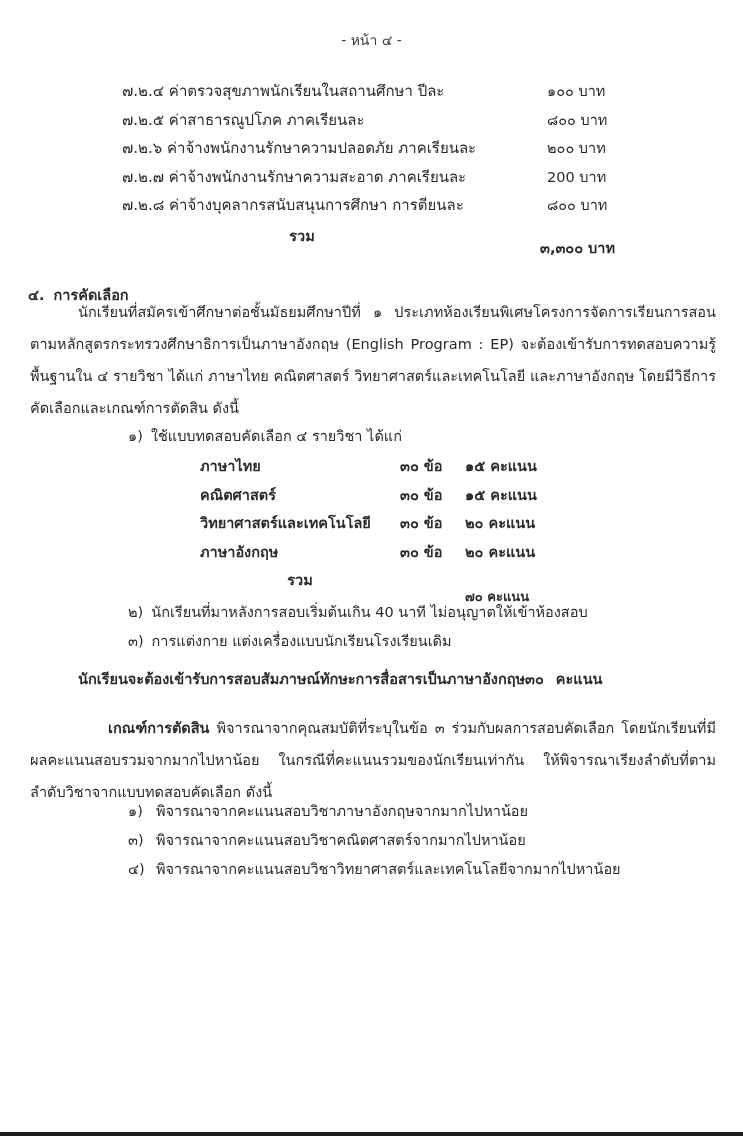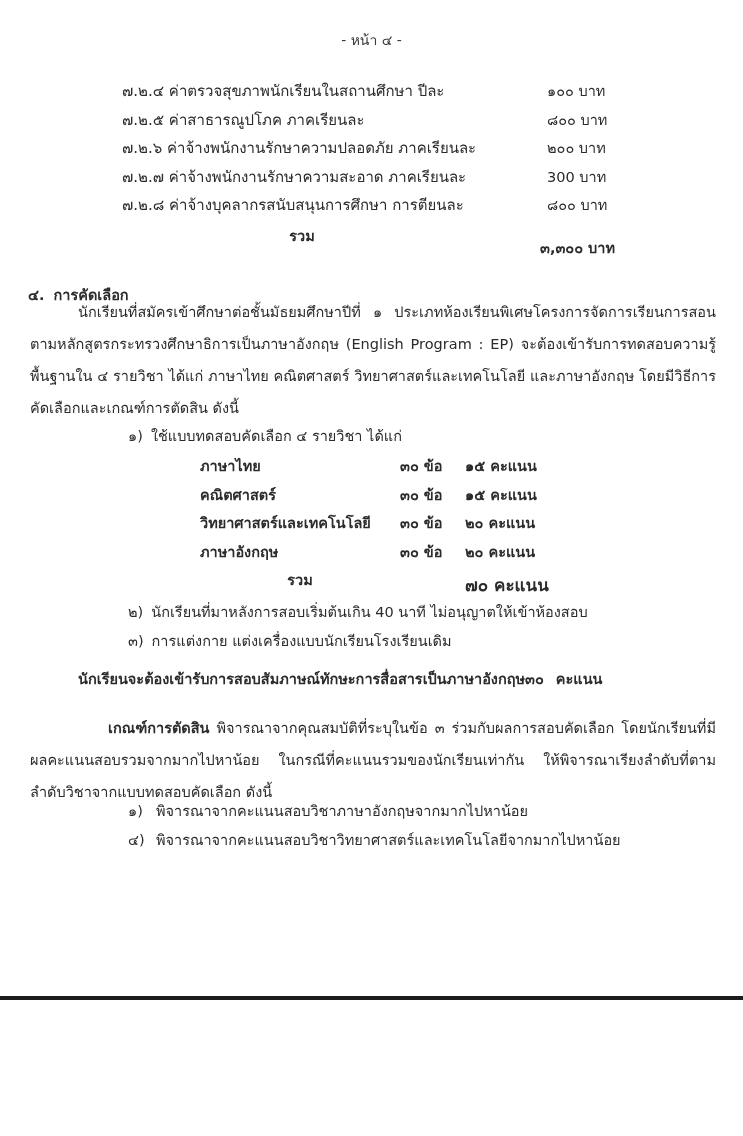--- a/index.html
+++ b/index.html
@@ -3,21 +3,21 @@
 <meta charset="utf-8">
 <style>
   html, body {
     margin: 0;
     padding: 0;
     background: #ffffff;
   }
   .page {
     position: relative;
     width: 743px;
-    height: 1000px;
+    height: 1136px;
     background: #ffffff;
     color: #2b2b2b;
     font-family: "DejaVu Sans", "Liberation Sans", sans-serif;
     font-size: 14.5px;
     line-height: 1.0;
     overflow: hidden;
     box-sizing: border-box;
   }
 
   
@@ -151,22 +151,22 @@
     position: absolute;
     left: 20px;
     top: 0;
     width: 160px;
     text-align: center;
     font-size: 14.5px;
   }
   .subj-total-score {
     position: absolute;
     left: 265px;
-    top: 4px;
-    font-size: 17px;
+    top: 17px;
+    font-size: 13px;
   }
 
   
   .list-item-2 {
     position: absolute;
     top: 605px;
     left: 128px;
     font-size: 14.5px;
     white-space: nowrap;
   }
@@ -252,21 +252,21 @@
       <span class="fee-amount">๘๐๐ บาท</span>
     </div>
 
     <div class="fee-row">
       <span class="fee-label"><span>๗.๒.๖</span> <span>ค่าจ้างพนักงานรักษาความปลอดภัย  ภาคเรียนละ</span></span>
       <span class="fee-amount">๒๐๐ บาท</span>
     </div>
 
     <div class="fee-row">
       <span class="fee-label"><span>๗.๒.๗</span> <span>ค่าจ้างพนักงานรักษาความสะอาด  ภาคเรียนละ</span></span>
-      <span class="fee-amount">300 บาท</span>
+      <span class="fee-amount">200 บาท</span>
     </div>
 
     <div class="fee-row">
       <span class="fee-label"><span>๗.๒.๘</span> <span>ค่าจ้างบุคลากรสนับสนุนการศึกษา การตียนละ</span></span>
       <span class="fee-amount">๘๐๐ บาท</span>
     </div>
 
     <div class="fee-total-row">
       <span class="fee-total-label">รวม</span>
       <span class="fee-total-amount">๓,๓๐๐ บาท</span>
@@ -331,20 +331,23 @@
 
   <div class="criteria-para"><span class="indent"></span><span class="lead">เกณฑ์การตัดสิน</span><span> พิจารณาจากคุณสมบัติที่ระบุในข้อ ๓ ร่วมกับผลการสอบคัดเลือก โดยนักเรียนที่มีผลคะแนนสอบรวมจากมากไปหาน้อย  ในกรณีที่คะแนนรวมของนักเรียนเท่ากัน ให้พิจารณาเรียงลำดับที่ตามลำดับวิชาจากแบบทดสอบคัดเลือก ดังนี้</span></div>
 
   <div class="ranked-list">
 
     <div class="ranked-item">
       <span class="marker">๑)</span><span>พิจารณาจากคะแนนสอบวิชาภาษาอังกฤษจากมากไปหาน้อย</span>
     </div>
 
 
+    <div class="ranked-item">
+      <span class="marker">๓)</span><span>พิจารณาจากคะแนนสอบวิชาคณิตศาสตร์จากมากไปหาน้อย</span>
+    </div>
 
     <div class="ranked-item">
       <span class="marker">๔)</span><span>พิจารณาจากคะแนนสอบวิชาวิทยาศาสตร์และเทคโนโลยีจากมากไปหาน้อย</span>
     </div>
 
   </div>
 
   <div class="bottom-bar"></div>
 
 </div>

